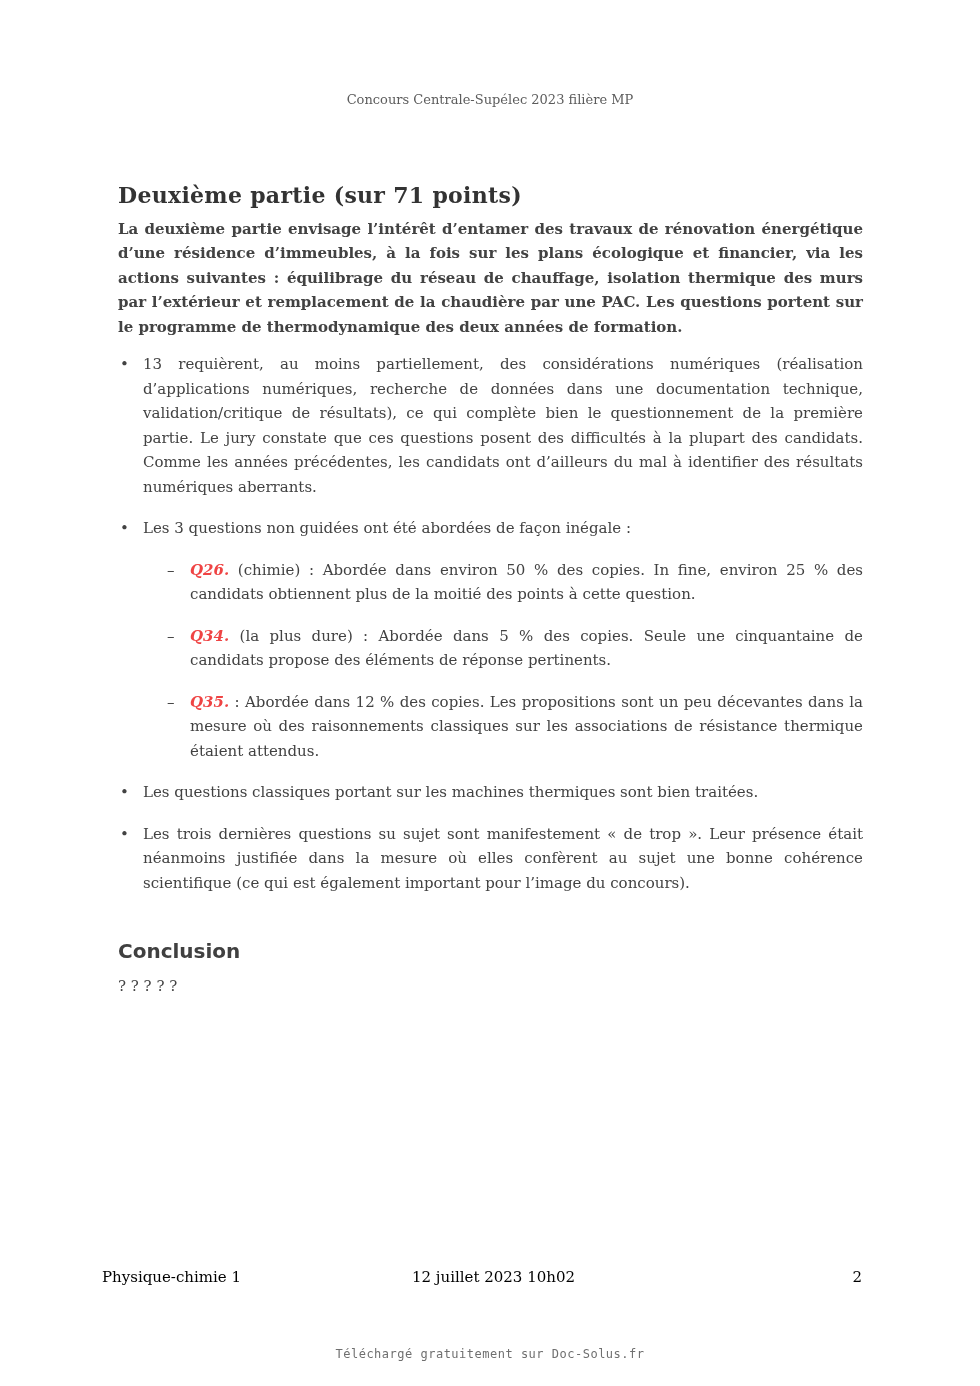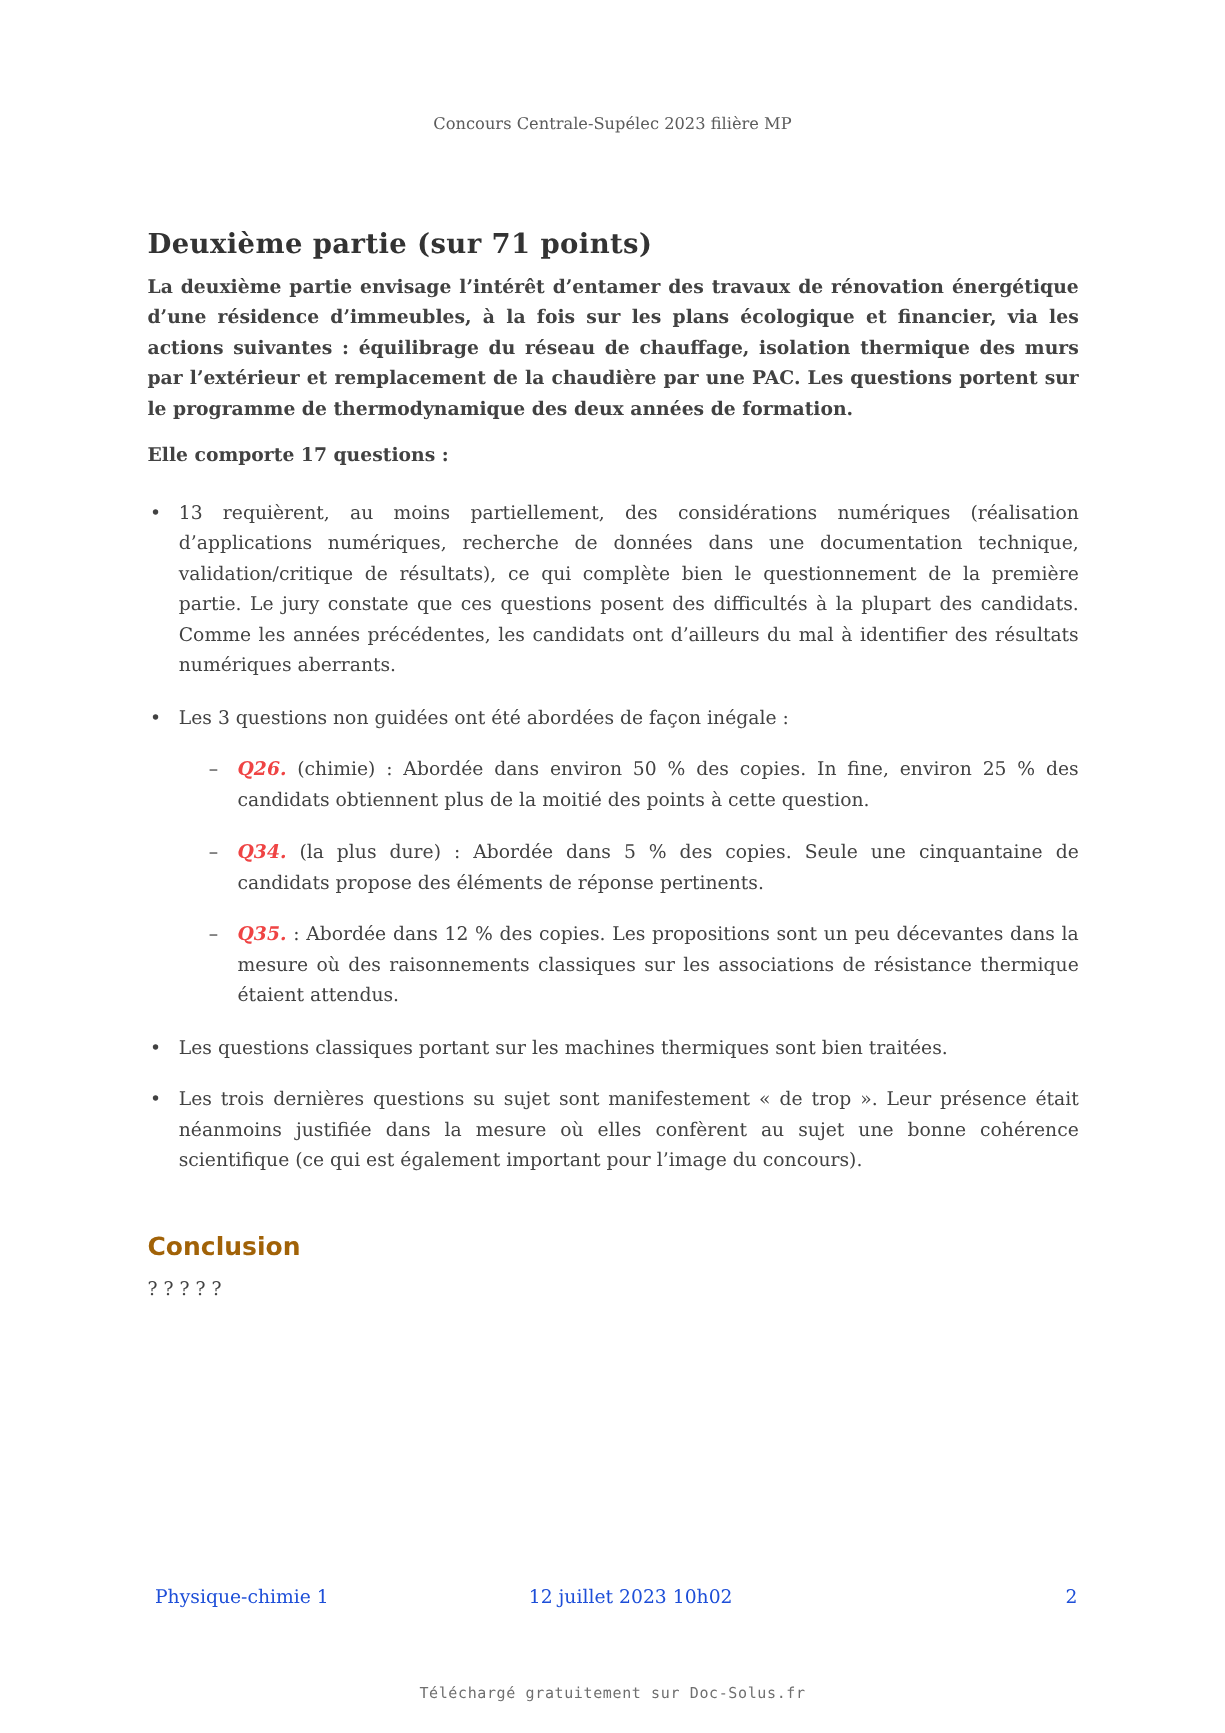--- a/index.html
+++ b/index.html
@@ -80,38 +80,38 @@
   }
   .qlabel {
     font-weight: bold;
     color: #ef4444;
     font-style: italic;
   }
   .conclusion-title {
     font-family: "DejaVu Sans", sans-serif;
     font-size: 20px;
     font-weight: bold;
-    color: #a16207;
+    color: #404040;
     margin: 44px 0 10px 0;
   }
   .conclusion-placeholder {
     margin: 0;
     font-size: 15px;
     color: #424242;
   }
   .footer {
     position: absolute;
-    left: 124px;
+    left: 102px;
     right: 118px;
     top: 1268px;
     display: grid;
     grid-template-columns: 1fr auto 1fr;
     align-items: baseline;
     font-size: 15px;
-    color: #1d4ed8;
+    color: #000000;
   }
   .footer-left   { text-align: left; }
   .footer-center { text-align: center; margin-left: 23px; }
   .footer-right  { text-align: right; }
   .watermark {
     position: absolute;
     top: 1347px;
     left: 0;
     width: 100%;
     text-align: center;
@@ -127,21 +127,20 @@
 <div class="page">
 
   <div class="page-header">Concours Centrale-Supélec 2023 filière MP</div>
 
   <div class="content">
 
     <h2 class="section-title">Deuxième partie (sur 71 points)</h2>
 
     <p class="para">La deuxième partie envisage l’intérêt d’entamer des travaux de rénovation énergétique d’une résidence d’immeubles, à la fois sur les plans écologique et financier, via les actions suivantes : équilibrage du réseau de chauffage, isolation thermique des murs par l’extérieur et remplacement de la chaudière par une PAC. Les questions portent sur le programme de thermodynamique des deux années de formation.</p>
 
-    <p class="para count-line">Elle comporte 17 questions :</p>
 
     <div class="list">
 
       <div class="li">
         <span class="marker">•</span>
         <div class="li-body">13 requièrent, au moins partiellement, des considérations numériques (réalisation d’applications numériques, recherche de données dans une documentation technique, validation/critique de résultats), ce qui complète bien le questionnement de la première partie. Le jury constate que ces questions posent des difficultés à la plupart des candidats. Comme les années précédentes, les candidats ont d’ailleurs du mal à identifier des résultats numériques aberrants.</div>
       </div>
 
       <div class="li">
         <span class="marker">•</span>

